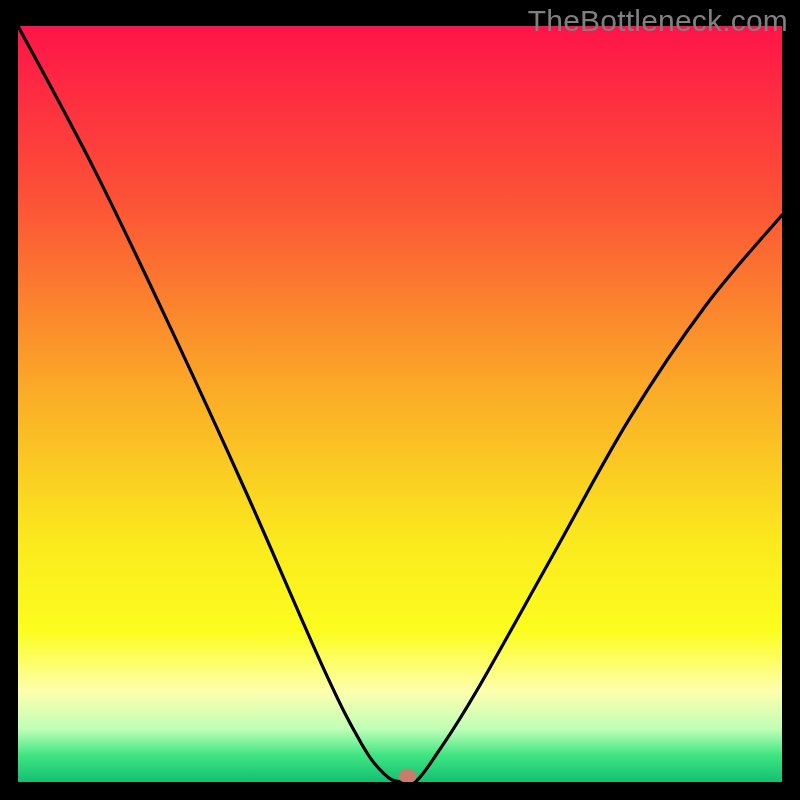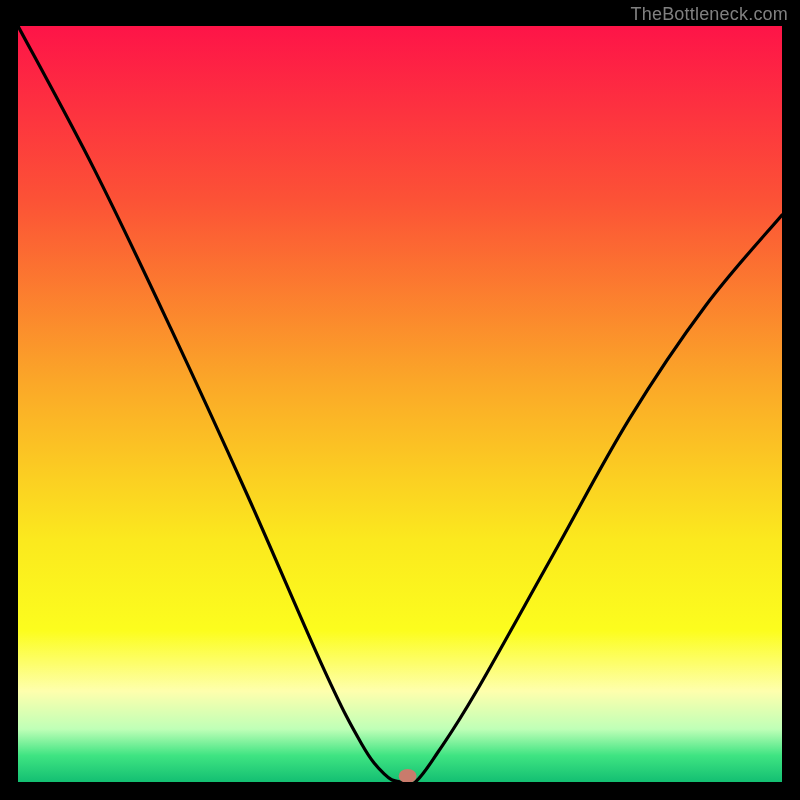--- a/index.html
+++ b/index.html
@@ -15,21 +15,21 @@
     position: relative;
     width: 800px;
     height: 800px;
     background: #000;
   }
   .watermark {
     position: absolute;
     top: 4px;
     right: 12px;
     color: #808080;
-    font-size: 18px;
+    font-size: 30px;
     font-weight: 500;
     letter-spacing: 0.2px;
     z-index: 20;
   }
   .plot-area {
     position: absolute;
     left: 18px;
     top: 26px;
     width: 764px;
     height: 756px;

